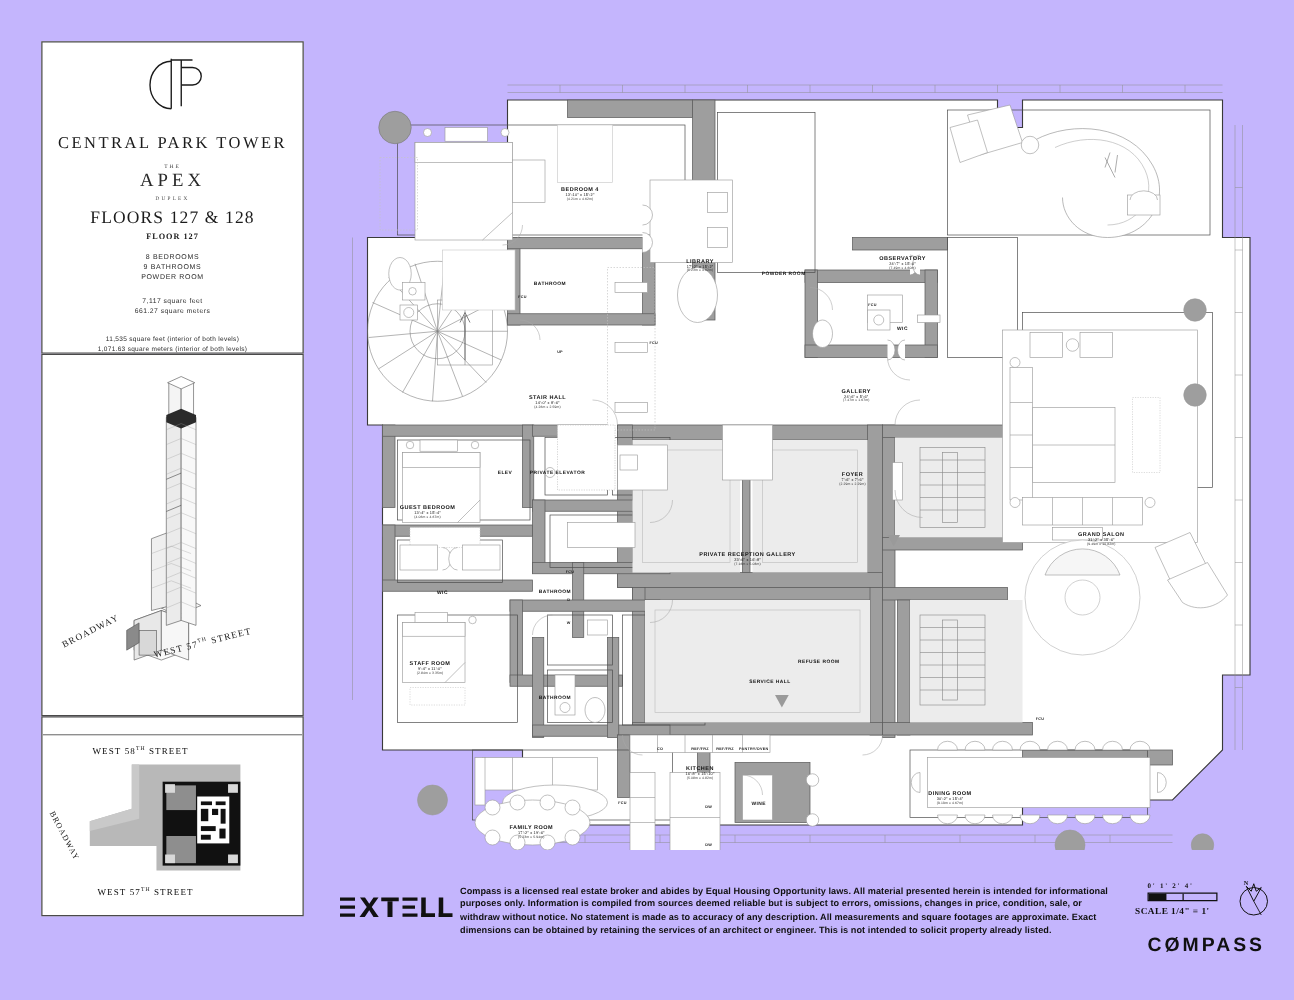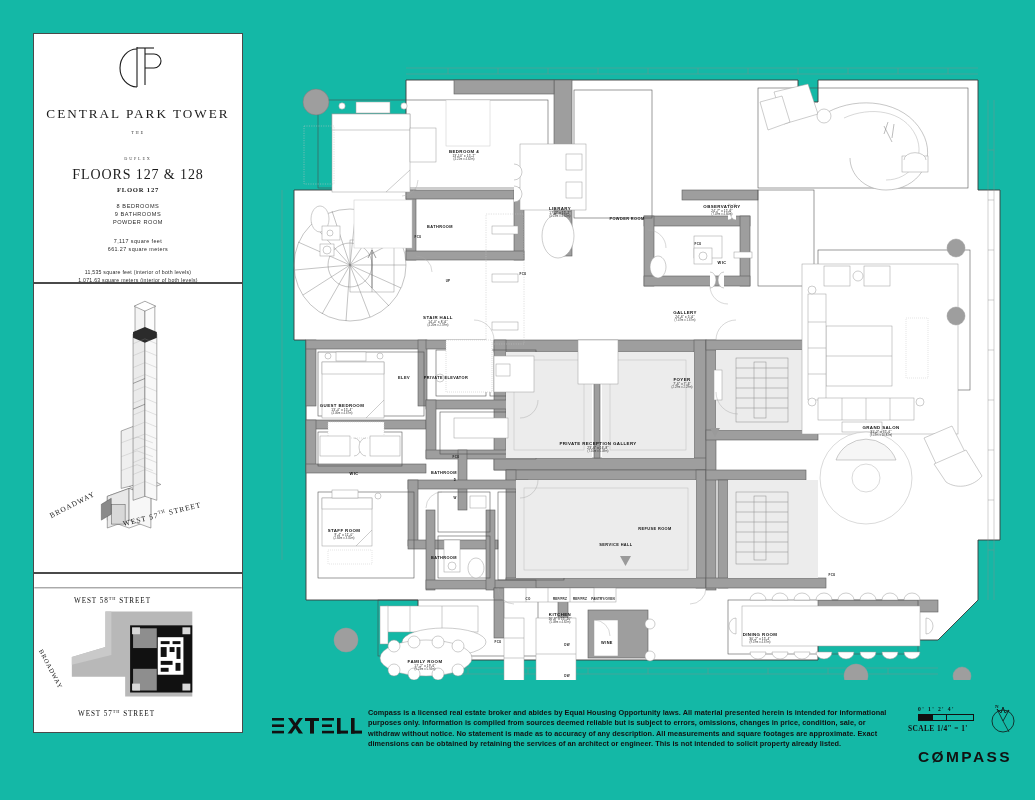--- a/index.html
+++ b/index.html
@@ -1,17 +1,17 @@
 <!DOCTYPE html>
 <html><head>
 <meta charset="utf-8">
 <style>
   html,body{margin:0;padding:0;background:#ffffff;}
   body{width:1035px;height:800px;font-family:"Liberation Sans",sans-serif;color:#1a1a1a;overflow:hidden;position:relative;}
-  #sheet{position:absolute;inset:0;background:#14b8a6;}
+  #sheet{position:absolute;inset:0;background:#c4b5fd;}
 
   
   .panel{position:absolute;border:1px solid #4a4a4a;background:#ffffff;box-sizing:border-box;}
   #panel-info{left:33px;top:33px;width:210px;height:250px;}
   #panel-tower{left:33px;top:283px;width:210px;height:290px;}
   #panel-site{left:33px;top:573px;width:210px;height:160px;}
 
   
   .logo-cp{position:absolute;left:0;right:0;top:10px;height:46px;display:flex;align-items:center;justify-content:center;}
   .logo-cp svg{display:block;}
@@ -91,20 +91,21 @@
       <svg width="50" height="44" viewBox="0 0 50 44">
         <path d="M24,4 A17,19 0 1 0 24,42" fill="none" stroke="#1b1b1b" stroke-width="1.1"></path>
         <line x1="24" y1="2" x2="24" y2="42" stroke="#1b1b1b" stroke-width="1.1"></line>
         <line x1="24" y1="3" x2="41" y2="3" stroke="#1b1b1b" stroke-width="1.1"></line>
         <path d="M32,9 L41,9 A7,7 0 0 1 41,23 L32,23" fill="none" stroke="#1b1b1b" stroke-width="1.1"></path>
         <line x1="32" y1="3" x2="32" y2="40" stroke="#1b1b1b" stroke-width="1.1"></line>
       </svg>
     </div>
     <div class="ttl-main">CENTRAL PARK TOWER</div>
     <div class="ttl-the">THE</div>
+    <div class="ttl-apex">APEX</div>
     <div class="ttl-duplex">DUPLEX</div>
     <div class="ttl-floors">FLOORS 127 &amp; 128</div>
     <div class="ttl-floor-one">FLOOR 127</div>
     <div class="spec-block">
       <div>8 BEDROOMS</div>
       <div>9 BATHROOMS</div>
       <div>POWDER ROOM</div>
     </div>
     <div class="area-block">
       <div>7,117 square feet</div>

